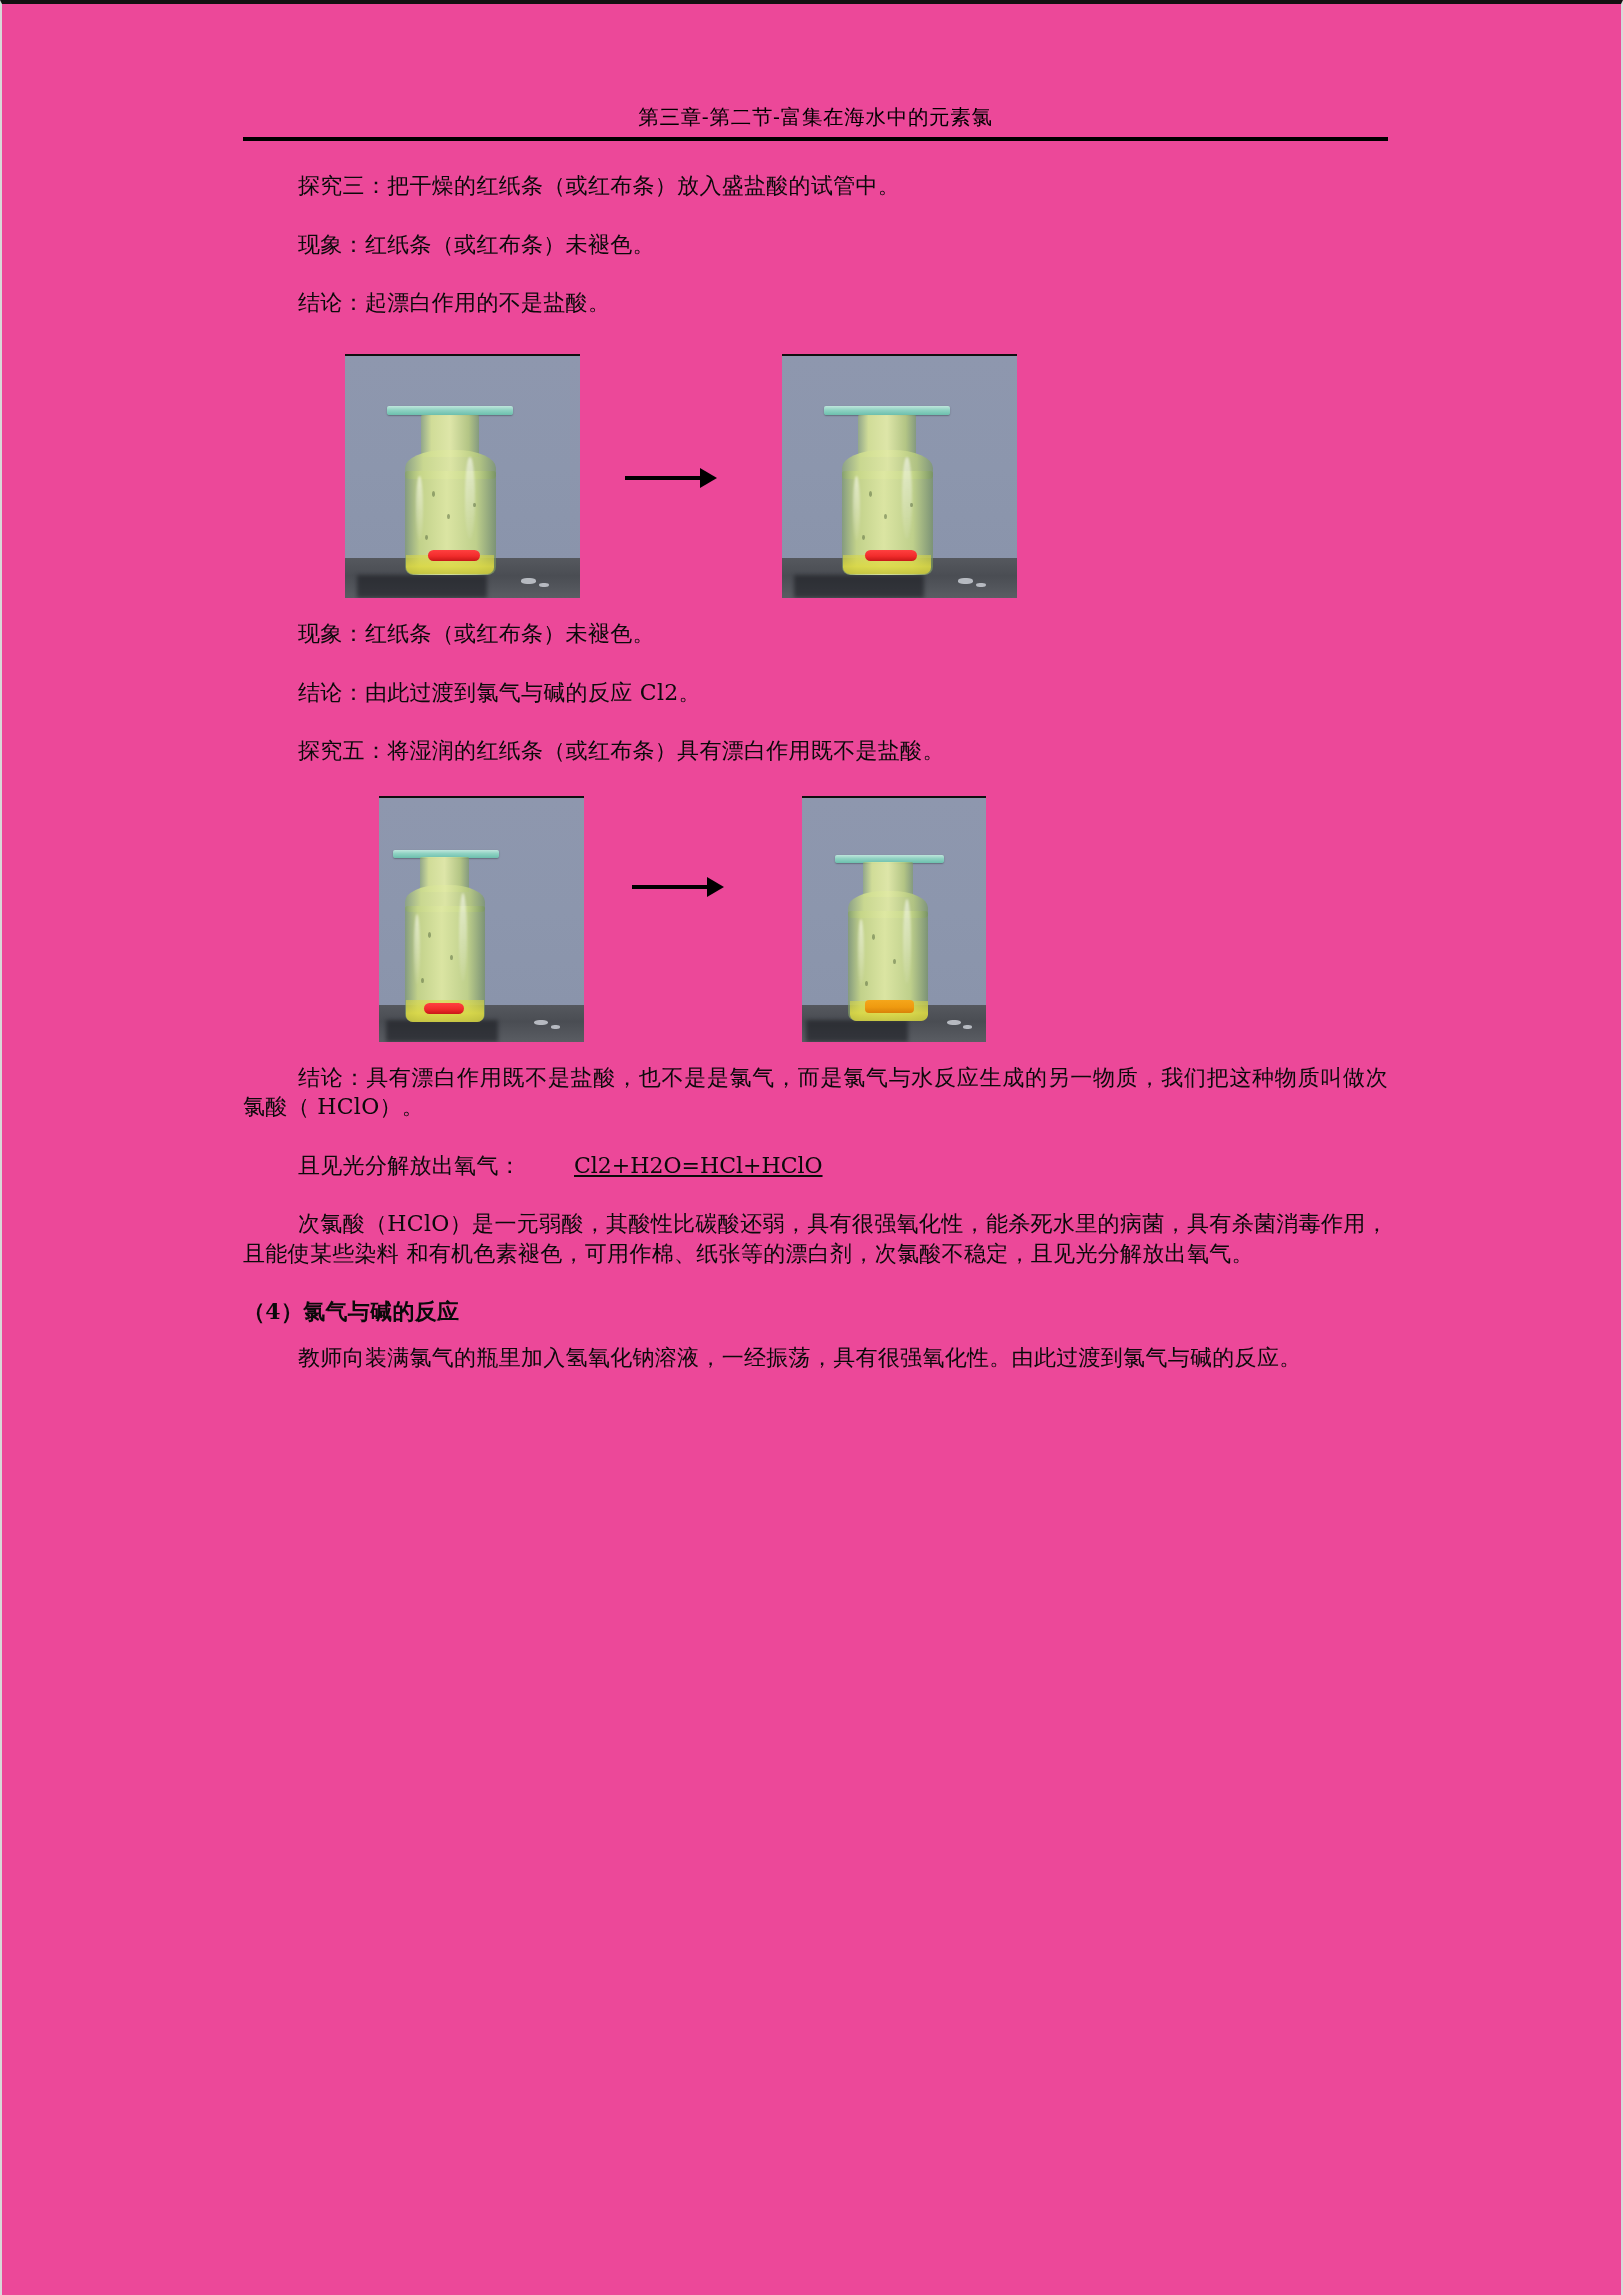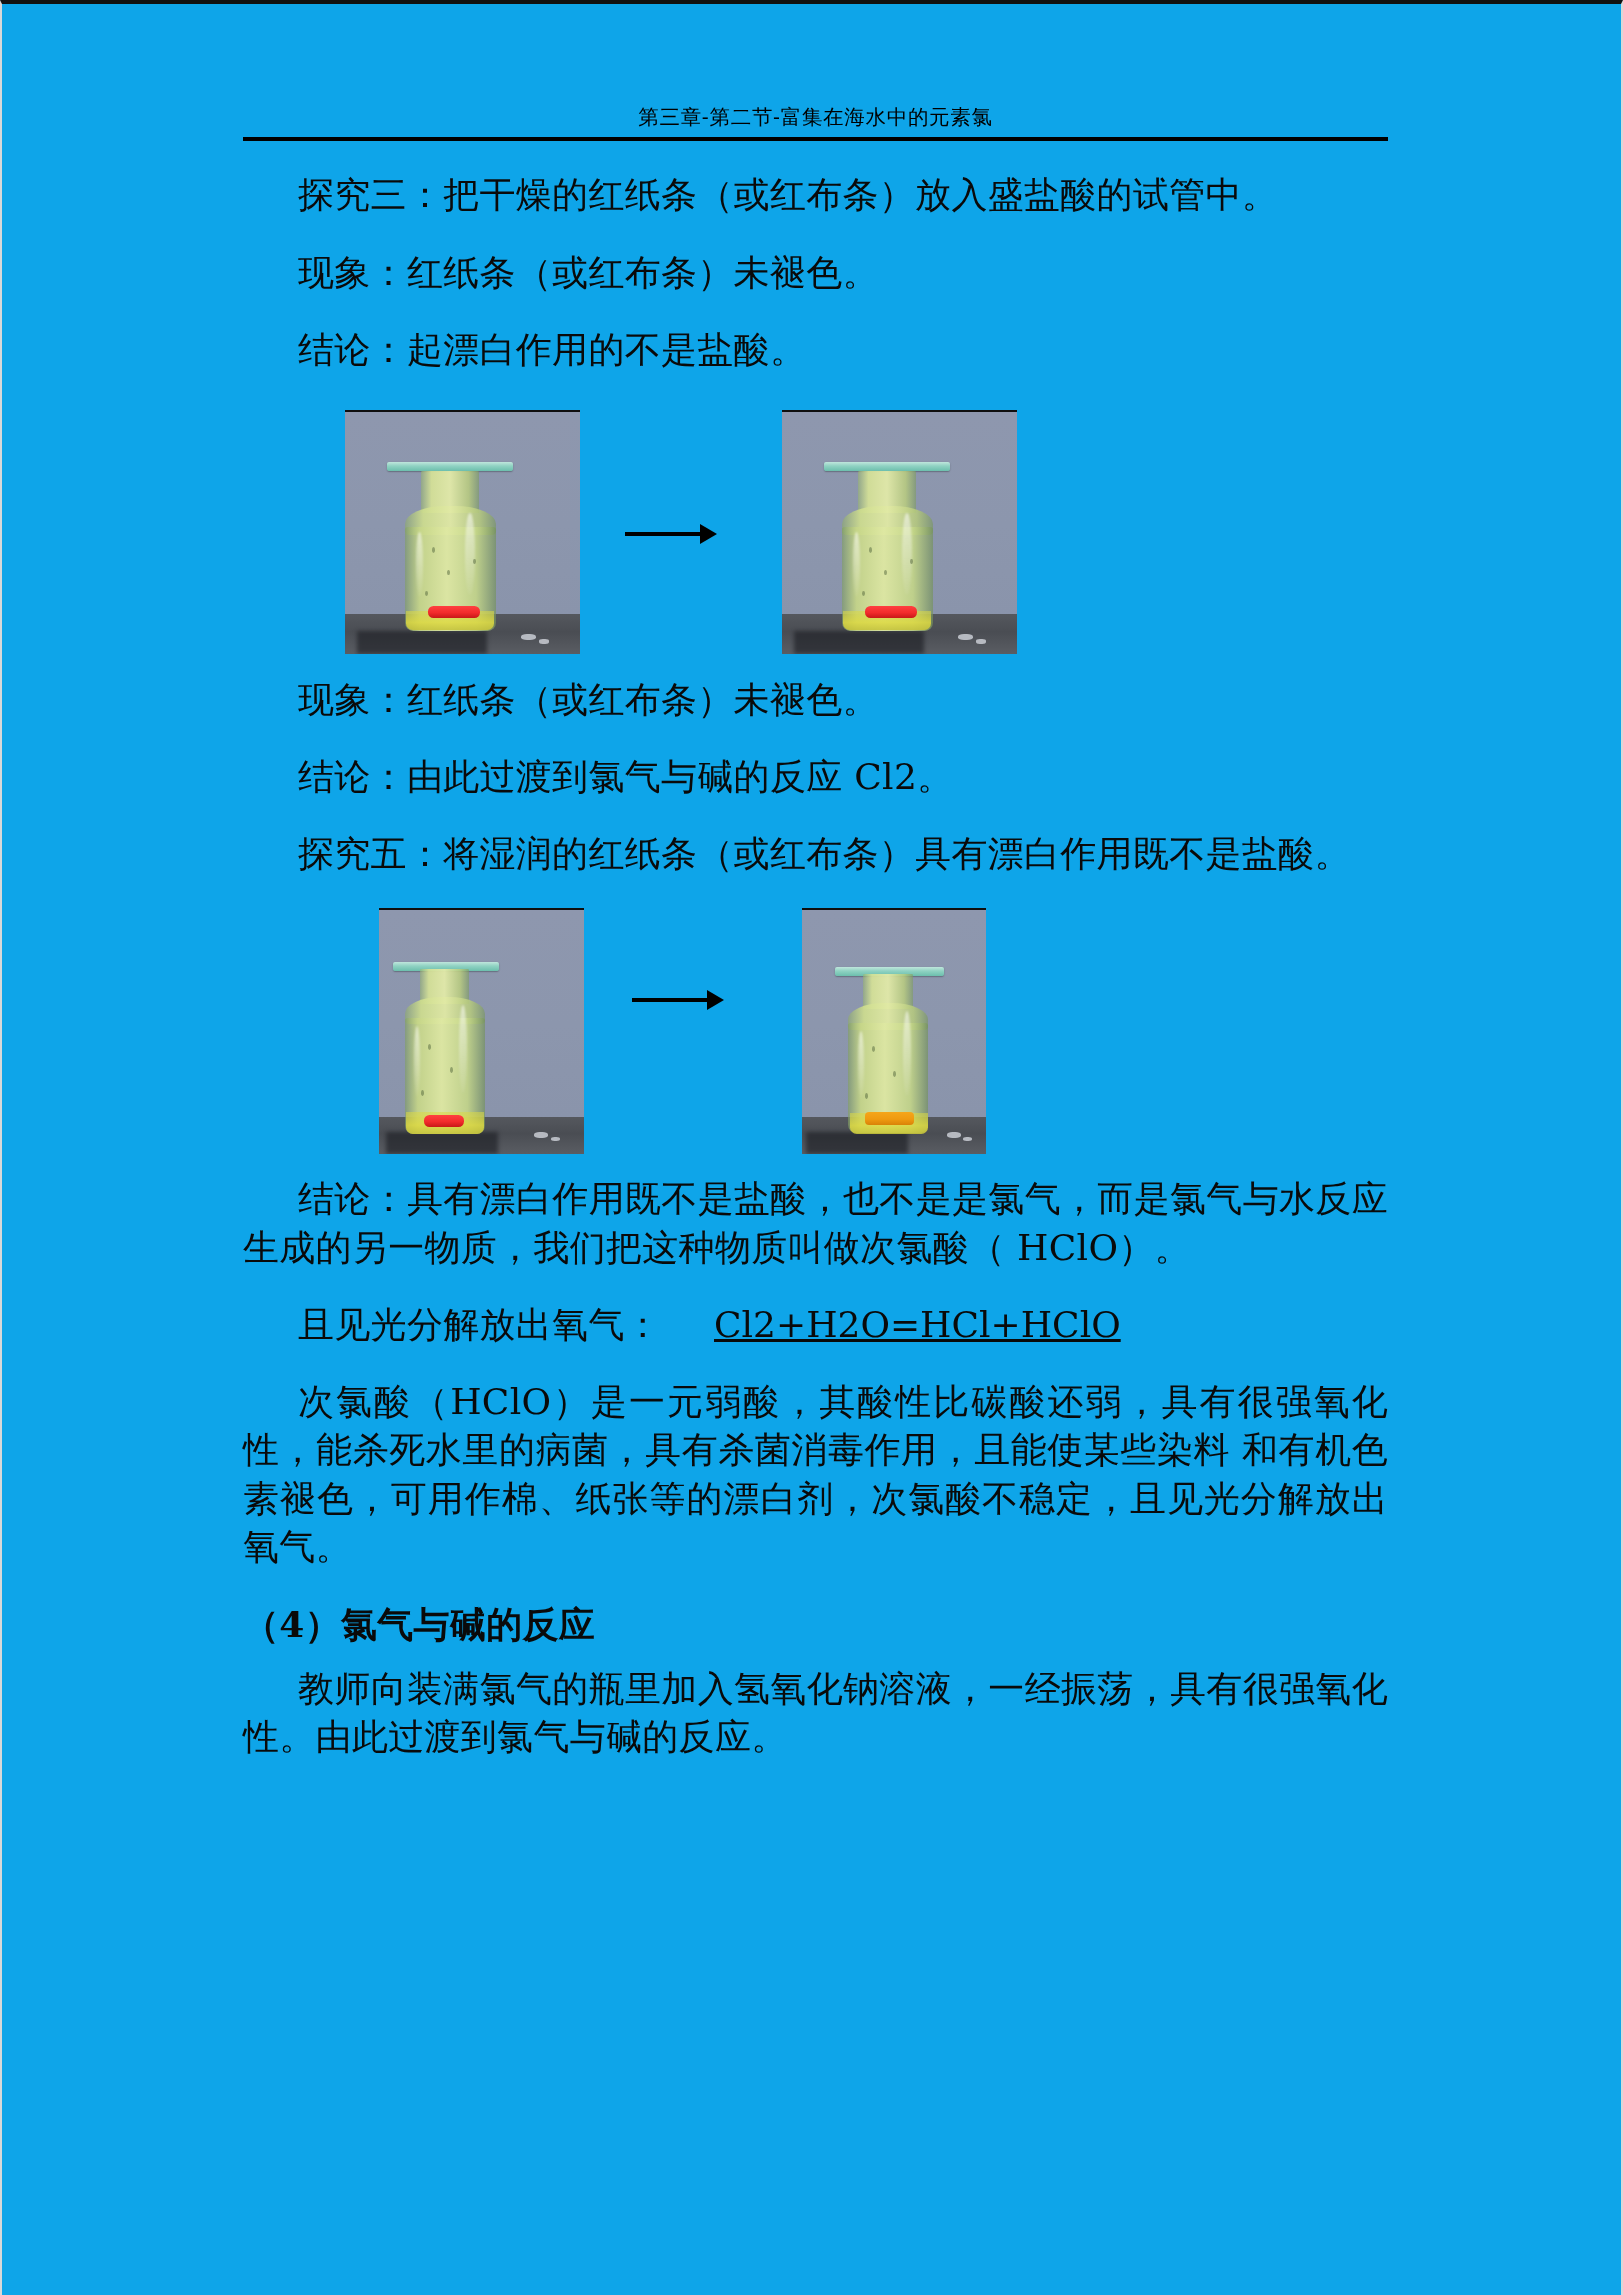--- a/index.html
+++ b/index.html
@@ -9,21 +9,21 @@
   }
   body {
     font-family: "DejaVu Serif", "Liberation Serif", serif;
     color: #000000;
   }
 
   .page {
     position: relative;
     width: 1623px;
     height: 2295px;
-    background: #0ea5e9;
+    background: #ec4899;
     box-sizing: border-box;
     border-top: 4.8px solid #111111;
     border-left: 2px solid #d8d8d8;
     border-right: 2px solid #d8d8d8;
     overflow: hidden;
   }
 
   .content {
     position: absolute;
     left: 241px;
@@ -51,21 +51,21 @@
     width: 100%;
   }
 
   
   .body-area {
     padding-top: 30px;
   }
 
   p.para {
     margin: 0 0 0 0;
-    font-size: 36px;
+    font-size: 22px;
     line-height: 1.34;
     letter-spacing: 0.3px;
     text-align: justify;
     text-justify: inter-ideograph;
     color: #0a0a0a;
   }
   p.indent {
     text-indent: 55px;
   }
   p.spaced {

